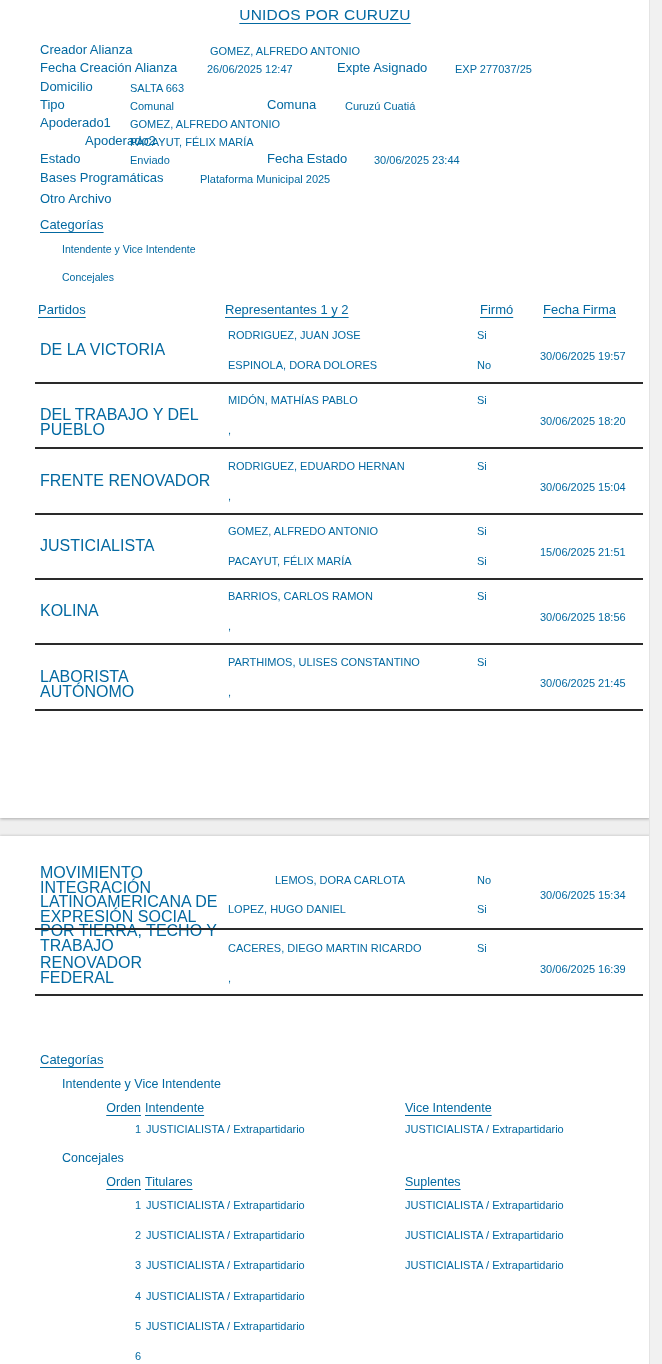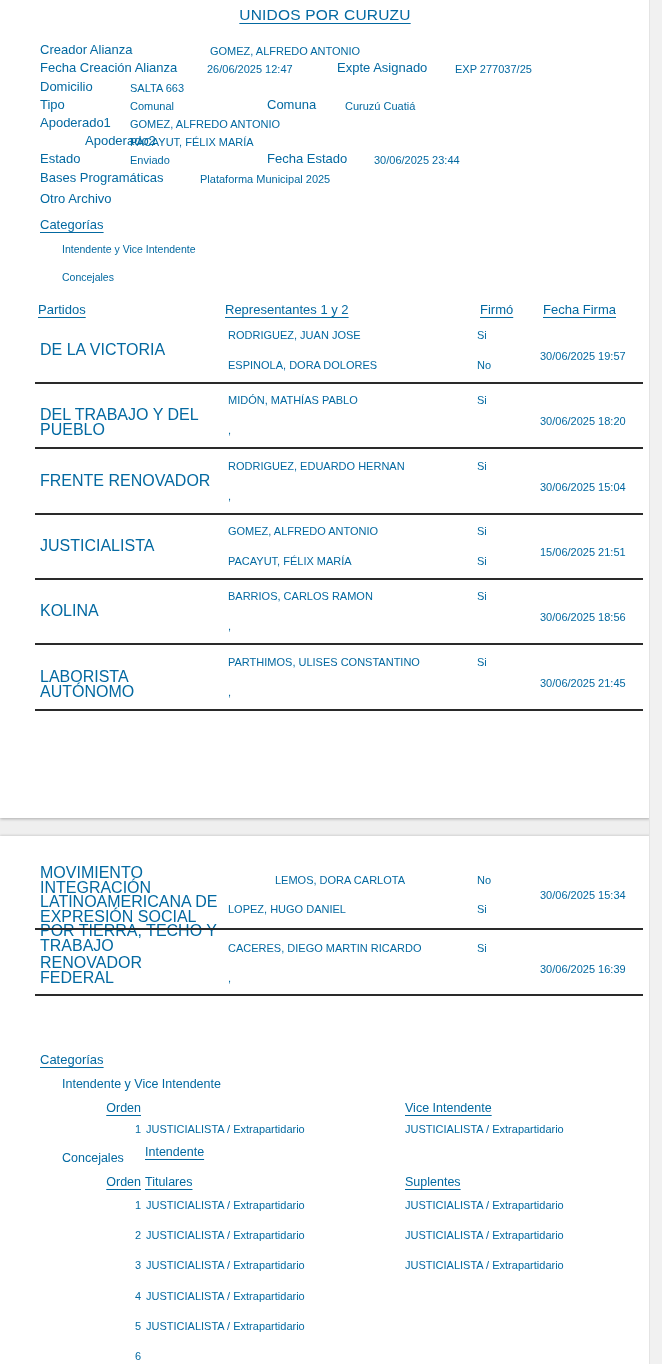--- a/index.html
+++ b/index.html
@@ -161,21 +161,21 @@
     <div class="f2"></div>
     <div class="fecha">30/06/2025 16:39</div>
     <div class="rule"></div>
   </div>
 
 
   <div class="a s13 u" style="left:40px;top:1053px;">Categorías</div>
   <div class="a s12" style="left:62px;top:1077px;">Intendente y Vice Intendente</div>
 
   <div class="a s12 u orden-cell" style="top:1101px;">Orden</div>
-  <div class="a s12 u" style="left:145px;top:1101px;margin-top:44px;">Intendente</div>
+  <div class="a s12 u" style="left:145px;top:1101px;">Intendente</div>
   <div class="a s12 u" style="left:405px;top:1101px;">Vice Intendente</div>
 
   <div class="a s11 orden-cell" style="top:1123px;">1</div>
   <div class="a s11" style="left:146px;top:1123px;">JUSTICIALISTA / Extrapartidario</div>
   <div class="a s11" style="left:405px;top:1123px;">JUSTICIALISTA / Extrapartidario</div>
 
   <div class="a s12" style="left:62px;top:1151px;">Concejales</div>
 
   <div class="a s12 u orden-cell" style="top:1175px;">Orden</div>
   <div class="a s12 u" style="left:145px;top:1175px;">Titulares</div>

